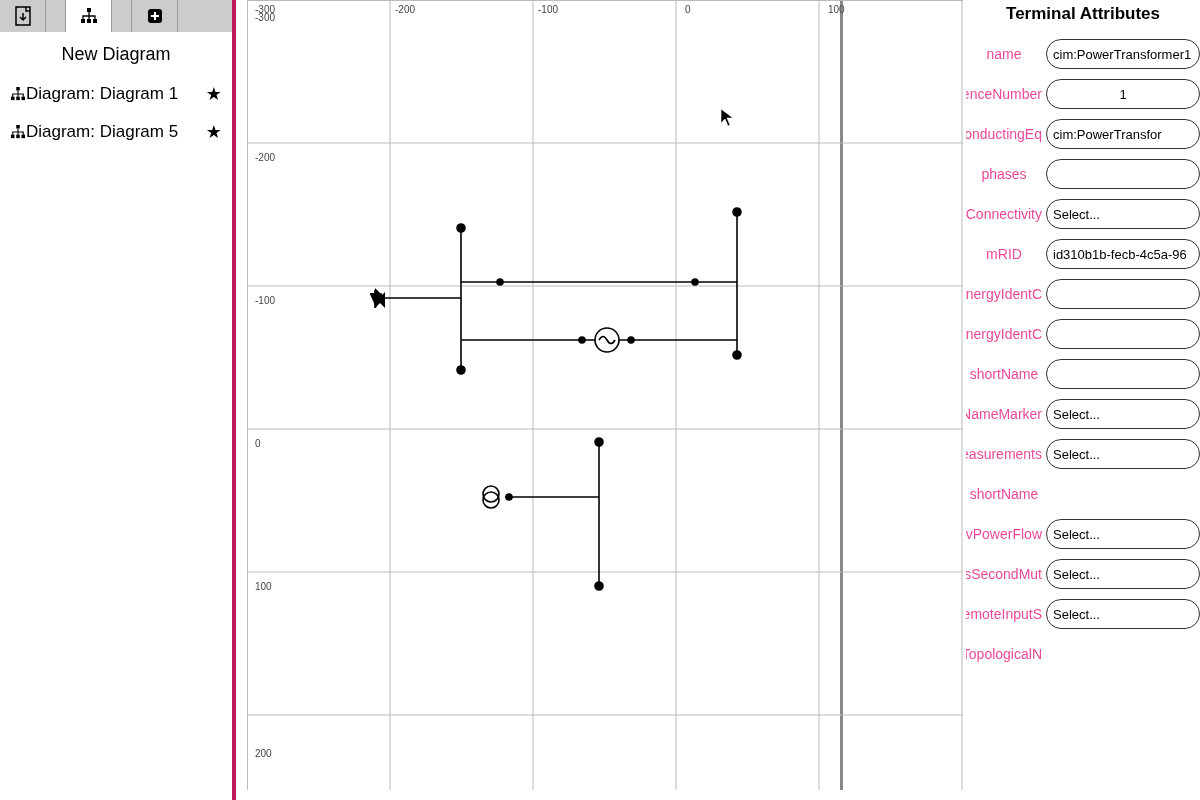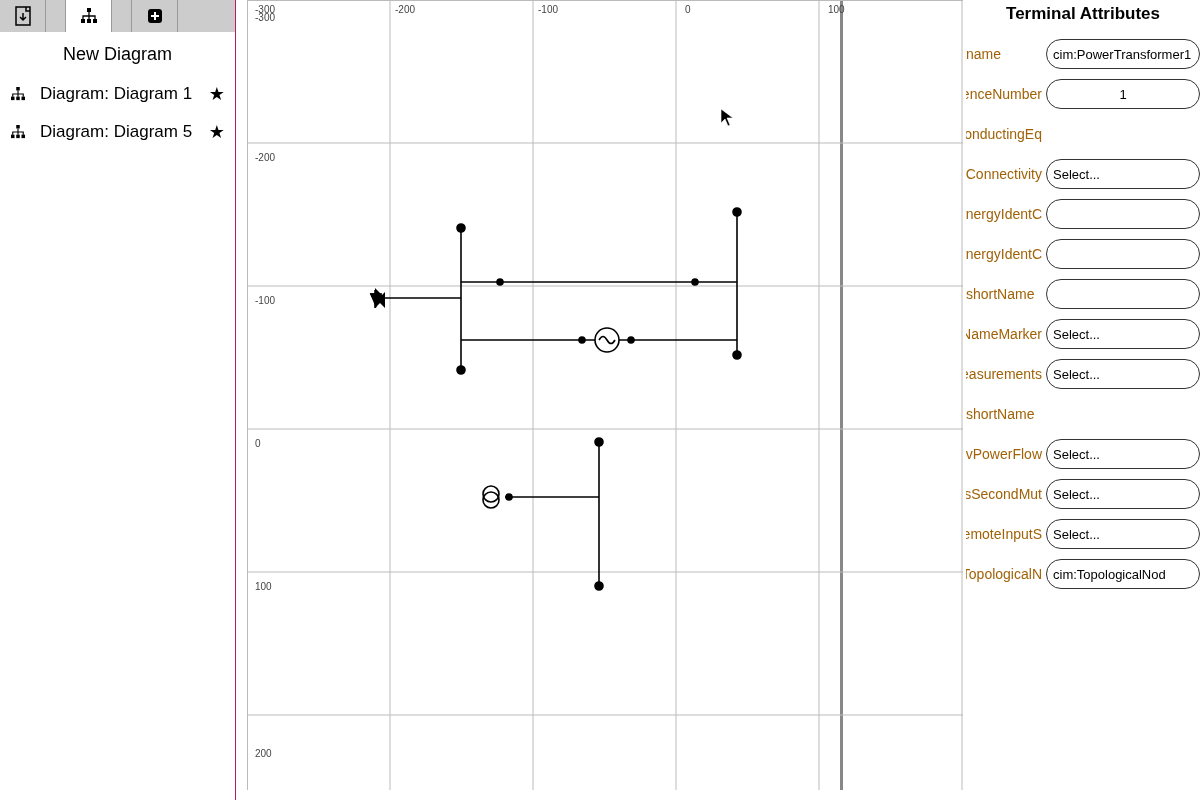--- a/index.html
+++ b/index.html
@@ -10,21 +10,21 @@
     overflow: hidden;
     position: relative;
     background: #fff;
   }
   .left-panel {
     position: absolute;
     left: 0; top: 0;
     width: 236px;
     height: 800px;
     background: #fff;
-    border-right: 1px solid #be185d;
+    border-right: 4px solid #be185d;
   }
   .tabbar {
     display: flex;
     height: 32px;
     background: #ccc;
   }
   .tab {
     width: 46px;
     height: 32px;
     display: flex;
@@ -38,21 +38,21 @@
   .nd-title {
     text-align: center;
     font-size: 18px;
     padding: 12px 0 10px;
   }
   .diagram-row {
     display: flex;
     align-items: center;
     padding: 8px 10px;
     font-size: 17px;
-    gap: 14px;
+    gap: 0;
   }
   .diagram-row .star {
     margin-left: auto;
     font-size: 18px;
   }
   .canvas {
     position: absolute;
     left: 247px; top: 0;
     width: 596px;
     height: 790px;
@@ -83,25 +83,25 @@
   }
   .attr-row {
     display: flex;
     align-items: center;
     height: 40px;
     padding-left: 0;
   }
   .attr-label {
     width: 80px;
     font-size: 14px;
-    color: #a16207;
+    color: #ec4899;
     white-space: nowrap;
     overflow: hidden;
     direction: rtl;
-    text-align: left;
+    text-align: center;
     padding-right: 4px;
   }
   .attr-input {
     flex: 1;
     height: 30px;
     border: 1px solid #333;
     border-radius: 15px;
     padding: 0 6px;
     font-size: 13px;
     min-width: 0;
@@ -251,24 +251,33 @@
       <div class="attr-row">
         <div class="attr-label">name</div>
         <input class="attr-input" value="cim:PowerTransformer1" style="">
       </div>
       <div class="attr-row">
         <div class="attr-label">sequenceNumber</div>
         <input class="attr-input center" value="1" style="">
       </div>
       <div class="attr-row">
         <div class="attr-label">ConductingEq..</div>
+        <input class="attr-input" value="cim:PowerTransfor" style="">
+      </div>
+      <div class="attr-row">
+        <div class="attr-label">phases</div>
+        <input class="attr-input" style="">
       </div>
       <div class="attr-row">
         <div class="attr-label">Connectivity..</div>
         <input class="attr-input" value="Select..." style="">
+      </div>
+      <div class="attr-row">
+        <div class="attr-label">mRID</div>
+        <input class="attr-input" value="id310b1b-fecb-4c5a-96" style="">
       </div>
       <div class="attr-row">
         <div class="attr-label">energyIdentC</div>
         <input class="attr-input" style="">
       </div>
       <div class="attr-row">
         <div class="attr-label">energyIdentC..</div>
         <input class="attr-input" style="">
       </div>
       <div class="attr-row">
@@ -293,20 +302,19 @@
       <div class="attr-row">
         <div class="attr-label">HasSecondMut..</div>
         <input class="attr-input" value="Select..." style="">
       </div>
       <div class="attr-row">
         <div class="attr-label">RemoteInputS..</div>
         <input class="attr-input" value="Select..." style="">
       </div>
       <div class="attr-row">
         <div class="attr-label">TopologicalN..</div>
-        <input class="attr-input" value="cim:TopologicalNod" style="">
       </div>
     </div>
 </div>
 
 <svg class="cursor" width="16" height="20">
   <path d="M1 1 L1 15 L5 11 L8 18 L10 17 L7 10 L13 10 Z" fill="#000" stroke="#fff" stroke-width="0.6"></path>
 </svg>
 
 </body></html>

